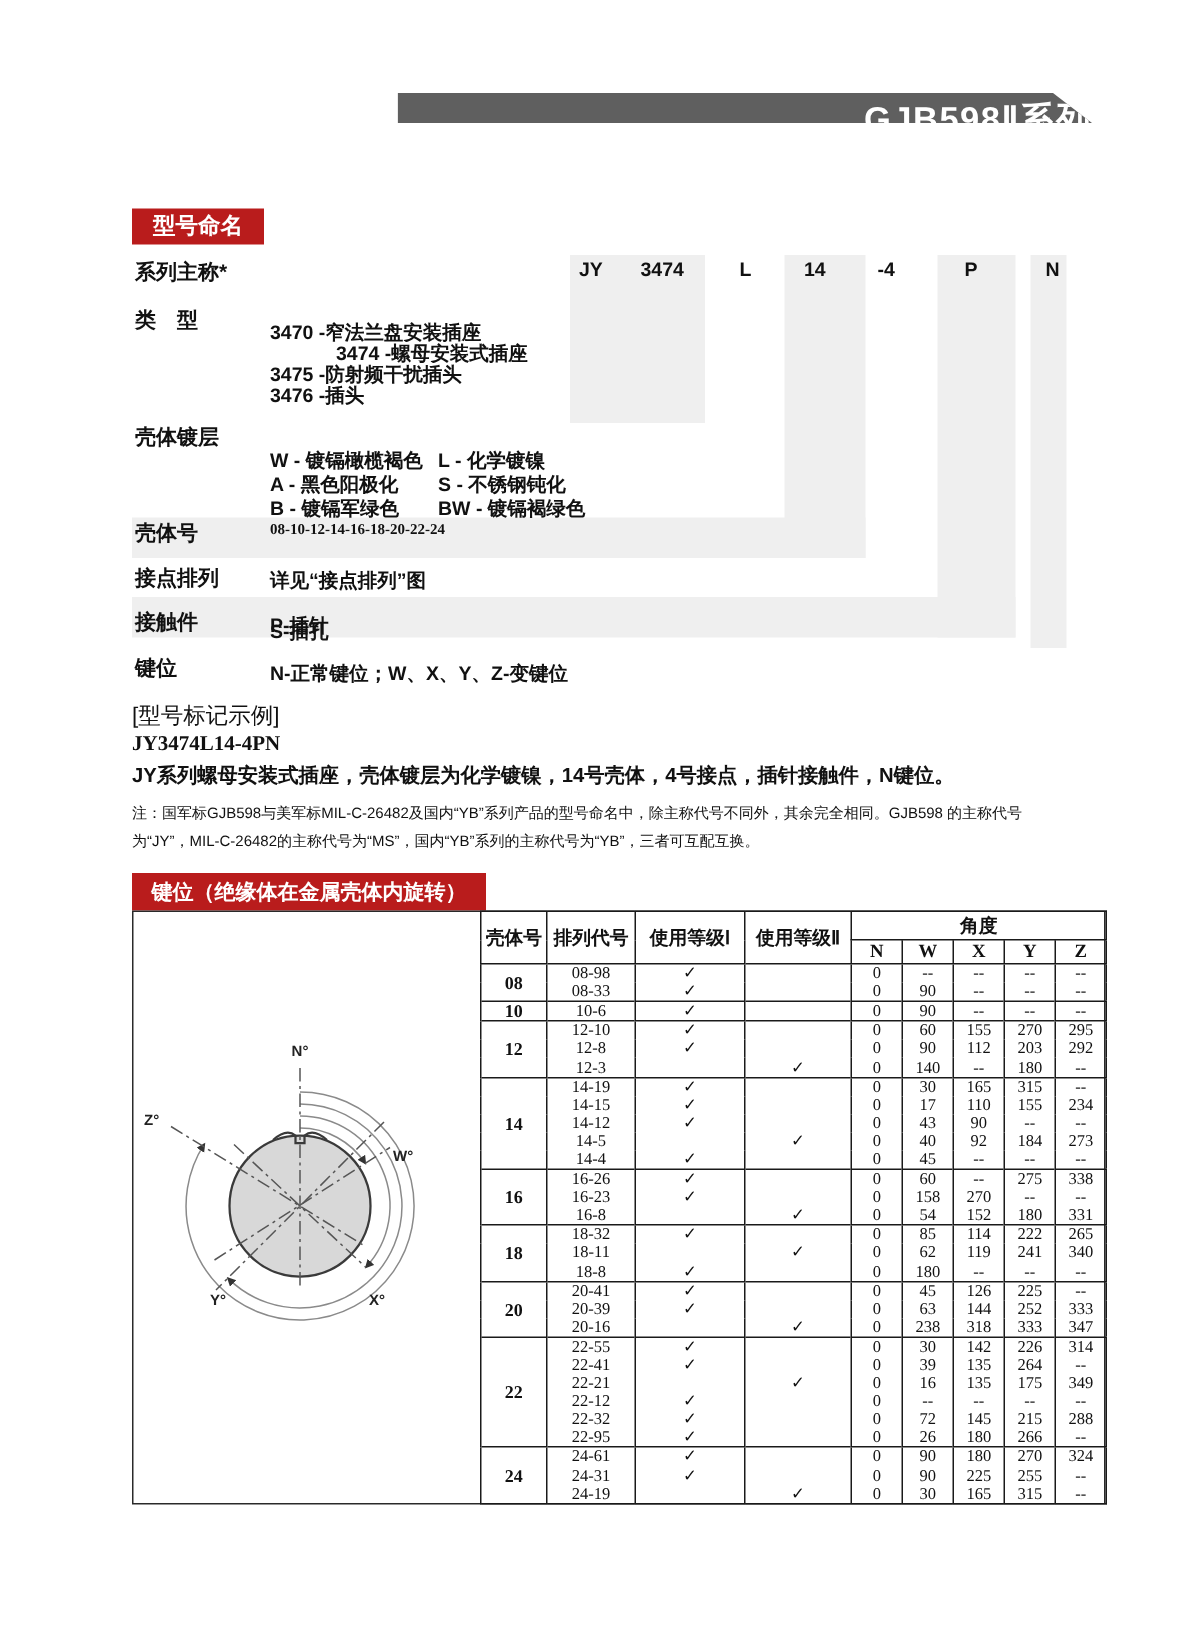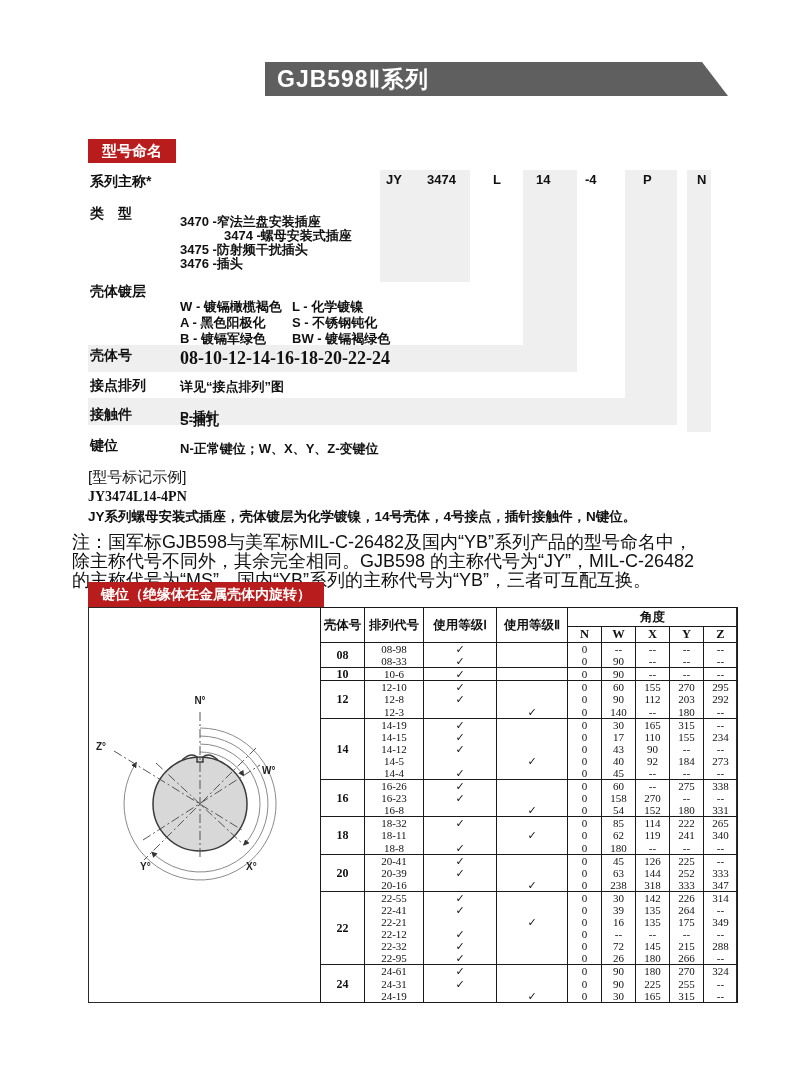--- a/index.html
+++ b/index.html
@@ -1,39 +1,39 @@
 <!DOCTYPE html>
 <html><head>
 <meta charset="utf-8">
 <style>
   html,body{margin:0;padding:0;}
   body{width:800px;height:1086px;position:relative;background:#ffffff;overflow:hidden;
        font-family:"Liberation Sans",sans-serif;color:#111;}
   
-  .banner{position:absolute;left:265px;top:62px;width:463px;height:34px;background:#5f5f5f;
+  .banner{position:absolute;left:265px;top:62px;width:463px;height:20px;background:#5f5f5f;
           clip-path:polygon(0 0,calc(100% - 26px) 0,100% 100%,0 100%);
           color:#fff;font-weight:bold;font-size:23px;line-height:34px;padding-left:12px;
-          box-sizing:border-box;letter-spacing:1px;}
+          box-sizing:border-box;letter-spacing:1px;text-align:right;}
   
   .sec{position:absolute;background:#b91c1c;color:#fff;font-weight:bold;text-align:center;}
   #secNaming{left:88px;top:139px;width:88px;height:24px;font-size:15px;line-height:24px;}
   #secKeying{left:88px;top:582px;width:236px;height:25px;font-size:14px;line-height:25px;}
   
   .band{position:absolute;background:#efefef;}
   
   .lbl{position:absolute;left:90px;font-weight:bold;font-size:14px;white-space:pre;}
   .val{position:absolute;left:180px;font-size:13px;font-weight:600;white-space:pre;}
   .code{position:absolute;top:172px;font-weight:bold;font-size:13px;}
   .pcol{display:inline-block;width:112px;}
   
   .ex-h{position:absolute;left:88px;top:468px;font-size:15px;}
   .ex-c{position:absolute;left:88px;top:489px;font-size:14px;font-weight:bold;
         font-family:"Liberation Serif",serif;}
   .ex-d{position:absolute;left:88px;top:508px;font-size:13.5px;font-weight:bold;}
-  .note{position:absolute;left:72px;top:533px;width:630px;font-size:18px;line-height:19px;}
+  .note{position:absolute;left:88px;top:533px;width:630px;font-size:10px;line-height:19px;}
   
   #keyBox{position:absolute;left:88px;top:607px;width:649px;height:396px;
           border:1.5px solid #2a2a2a;box-sizing:border-box;}
   #keyTable{position:absolute;left:320px;top:607px;width:417px;height:396px;
             border-collapse:collapse;table-layout:fixed;background:transparent;
             border:1.5px solid #1a1a1a;}
   #keyTable th,#keyTable td{border-left:1px solid #1a1a1a;text-align:center;
             vertical-align:middle;padding:0;overflow:hidden;}
   #keyTable thead th{border-bottom:1px solid #1a1a1a;font-size:12.5px;font-weight:bold;}
   #keyTable .angle-col{font-family:"Liberation Serif",serif;font-size:12.5px;}
@@ -76,21 +76,21 @@
 <span class="val" style="top:227px;margin-left:44px;">3474 -螺母安装式插座</span>
 <span class="val" style="top:241px;">3475 -防射频干扰插头</span>
 <span class="val" style="top:255px;">3476 -插头</span>
 
 <span class="lbl" style="top:283px;">壳体镀层</span>
 <span class="val" style="top:298px;"><span class="pcol">W - 镀镉橄榄褐色</span><span>L - 化学镀镍</span></span>
 <span class="val" style="top:314px;"><span class="pcol">A - 黑色阳极化</span><span>S - 不锈钢钝化</span></span>
 <span class="val" style="top:330px;"><span class="pcol">B - 镀镉军绿色</span><span>BW - 镀镉褐绿色</span></span>
 
 <span class="lbl" style="top:347px;">壳体号</span>
-<span class="val" style="top:348px;font-family:'Liberation Serif',serif;font-weight:bold;font-size:18px;">08-10-12-14-16-18-20-22-24</span>
+<span class="val" style="top:348px;font-family:'Liberation Serif',serif;font-weight:bold;font-size:10px;">08-10-12-14-16-18-20-22-24</span>
 
 <span class="lbl" style="top:377px;">接点排列</span>
 <span class="val" style="top:378px;text-align:center;">详见“接点排列”图</span>
 
 <span class="lbl" style="top:406px;">接触件</span>
 <span class="val" style="top:396px;margin-top:12px;">P-插针</span>
 <span class="val" style="top:412px;">S-插孔</span>
 
 <span class="lbl" style="top:437px;">键位</span>
 <span class="val" style="top:440px;">N-正常键位；W、X、Y、Z-变键位</span>

